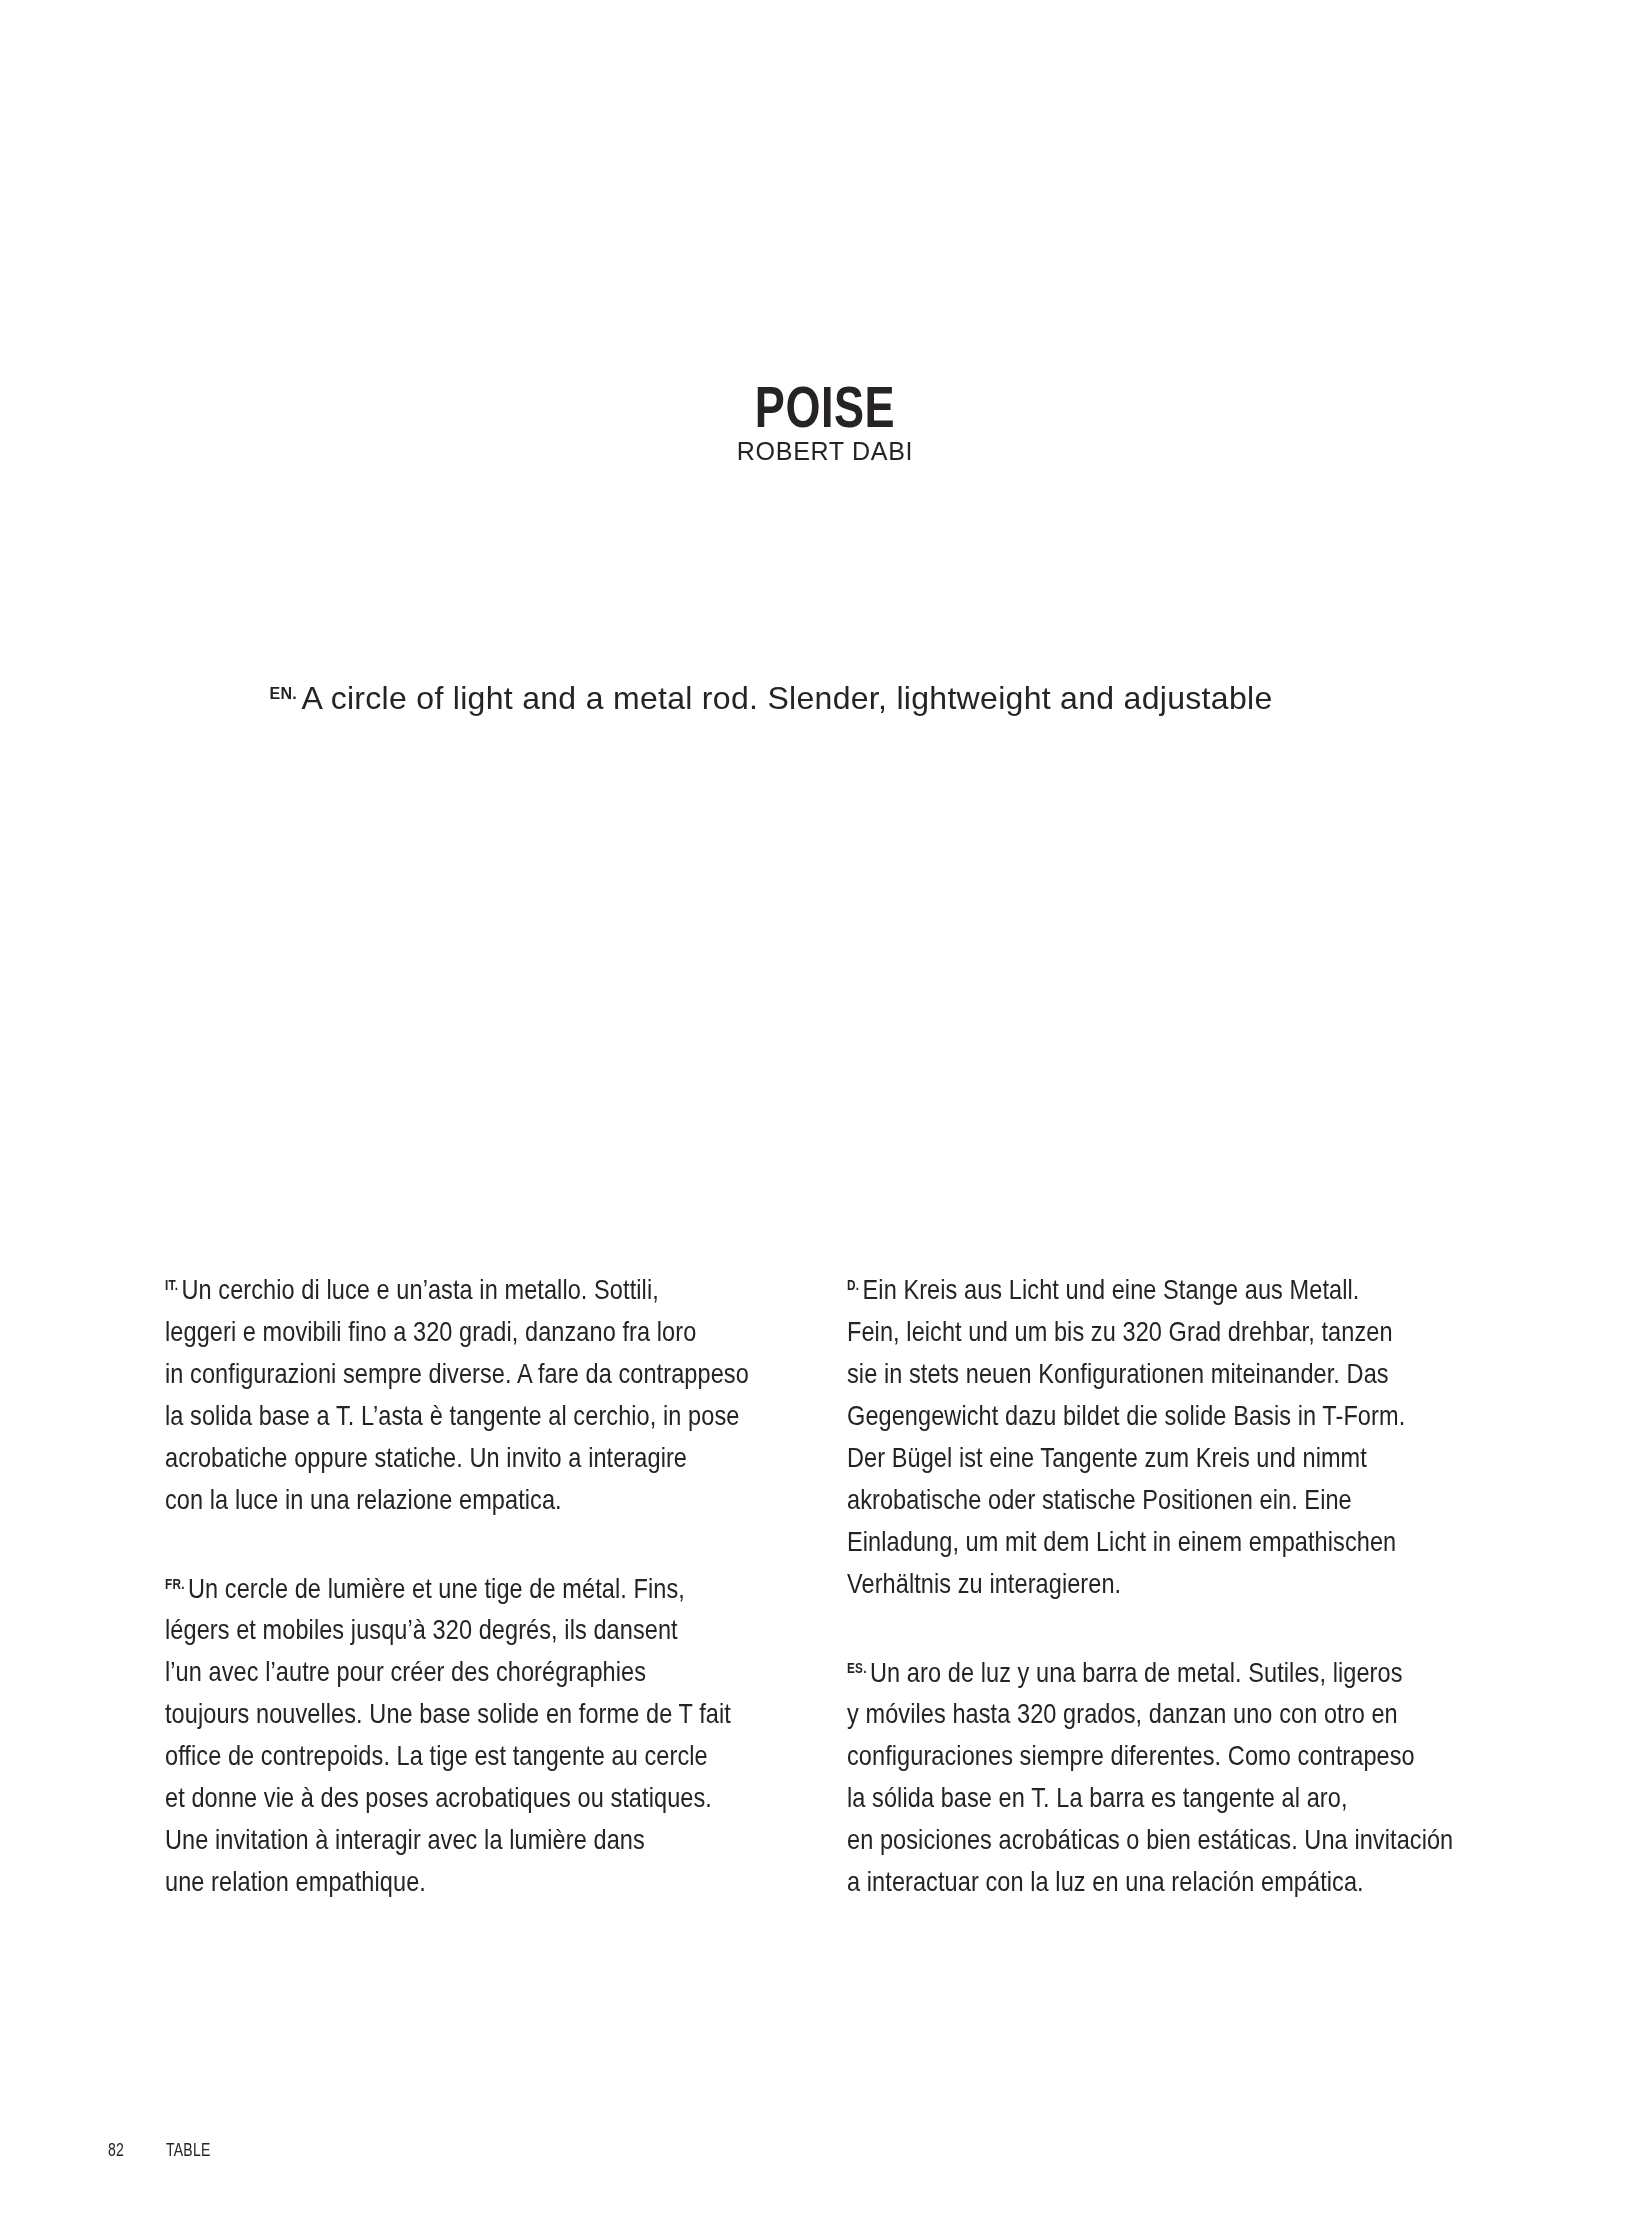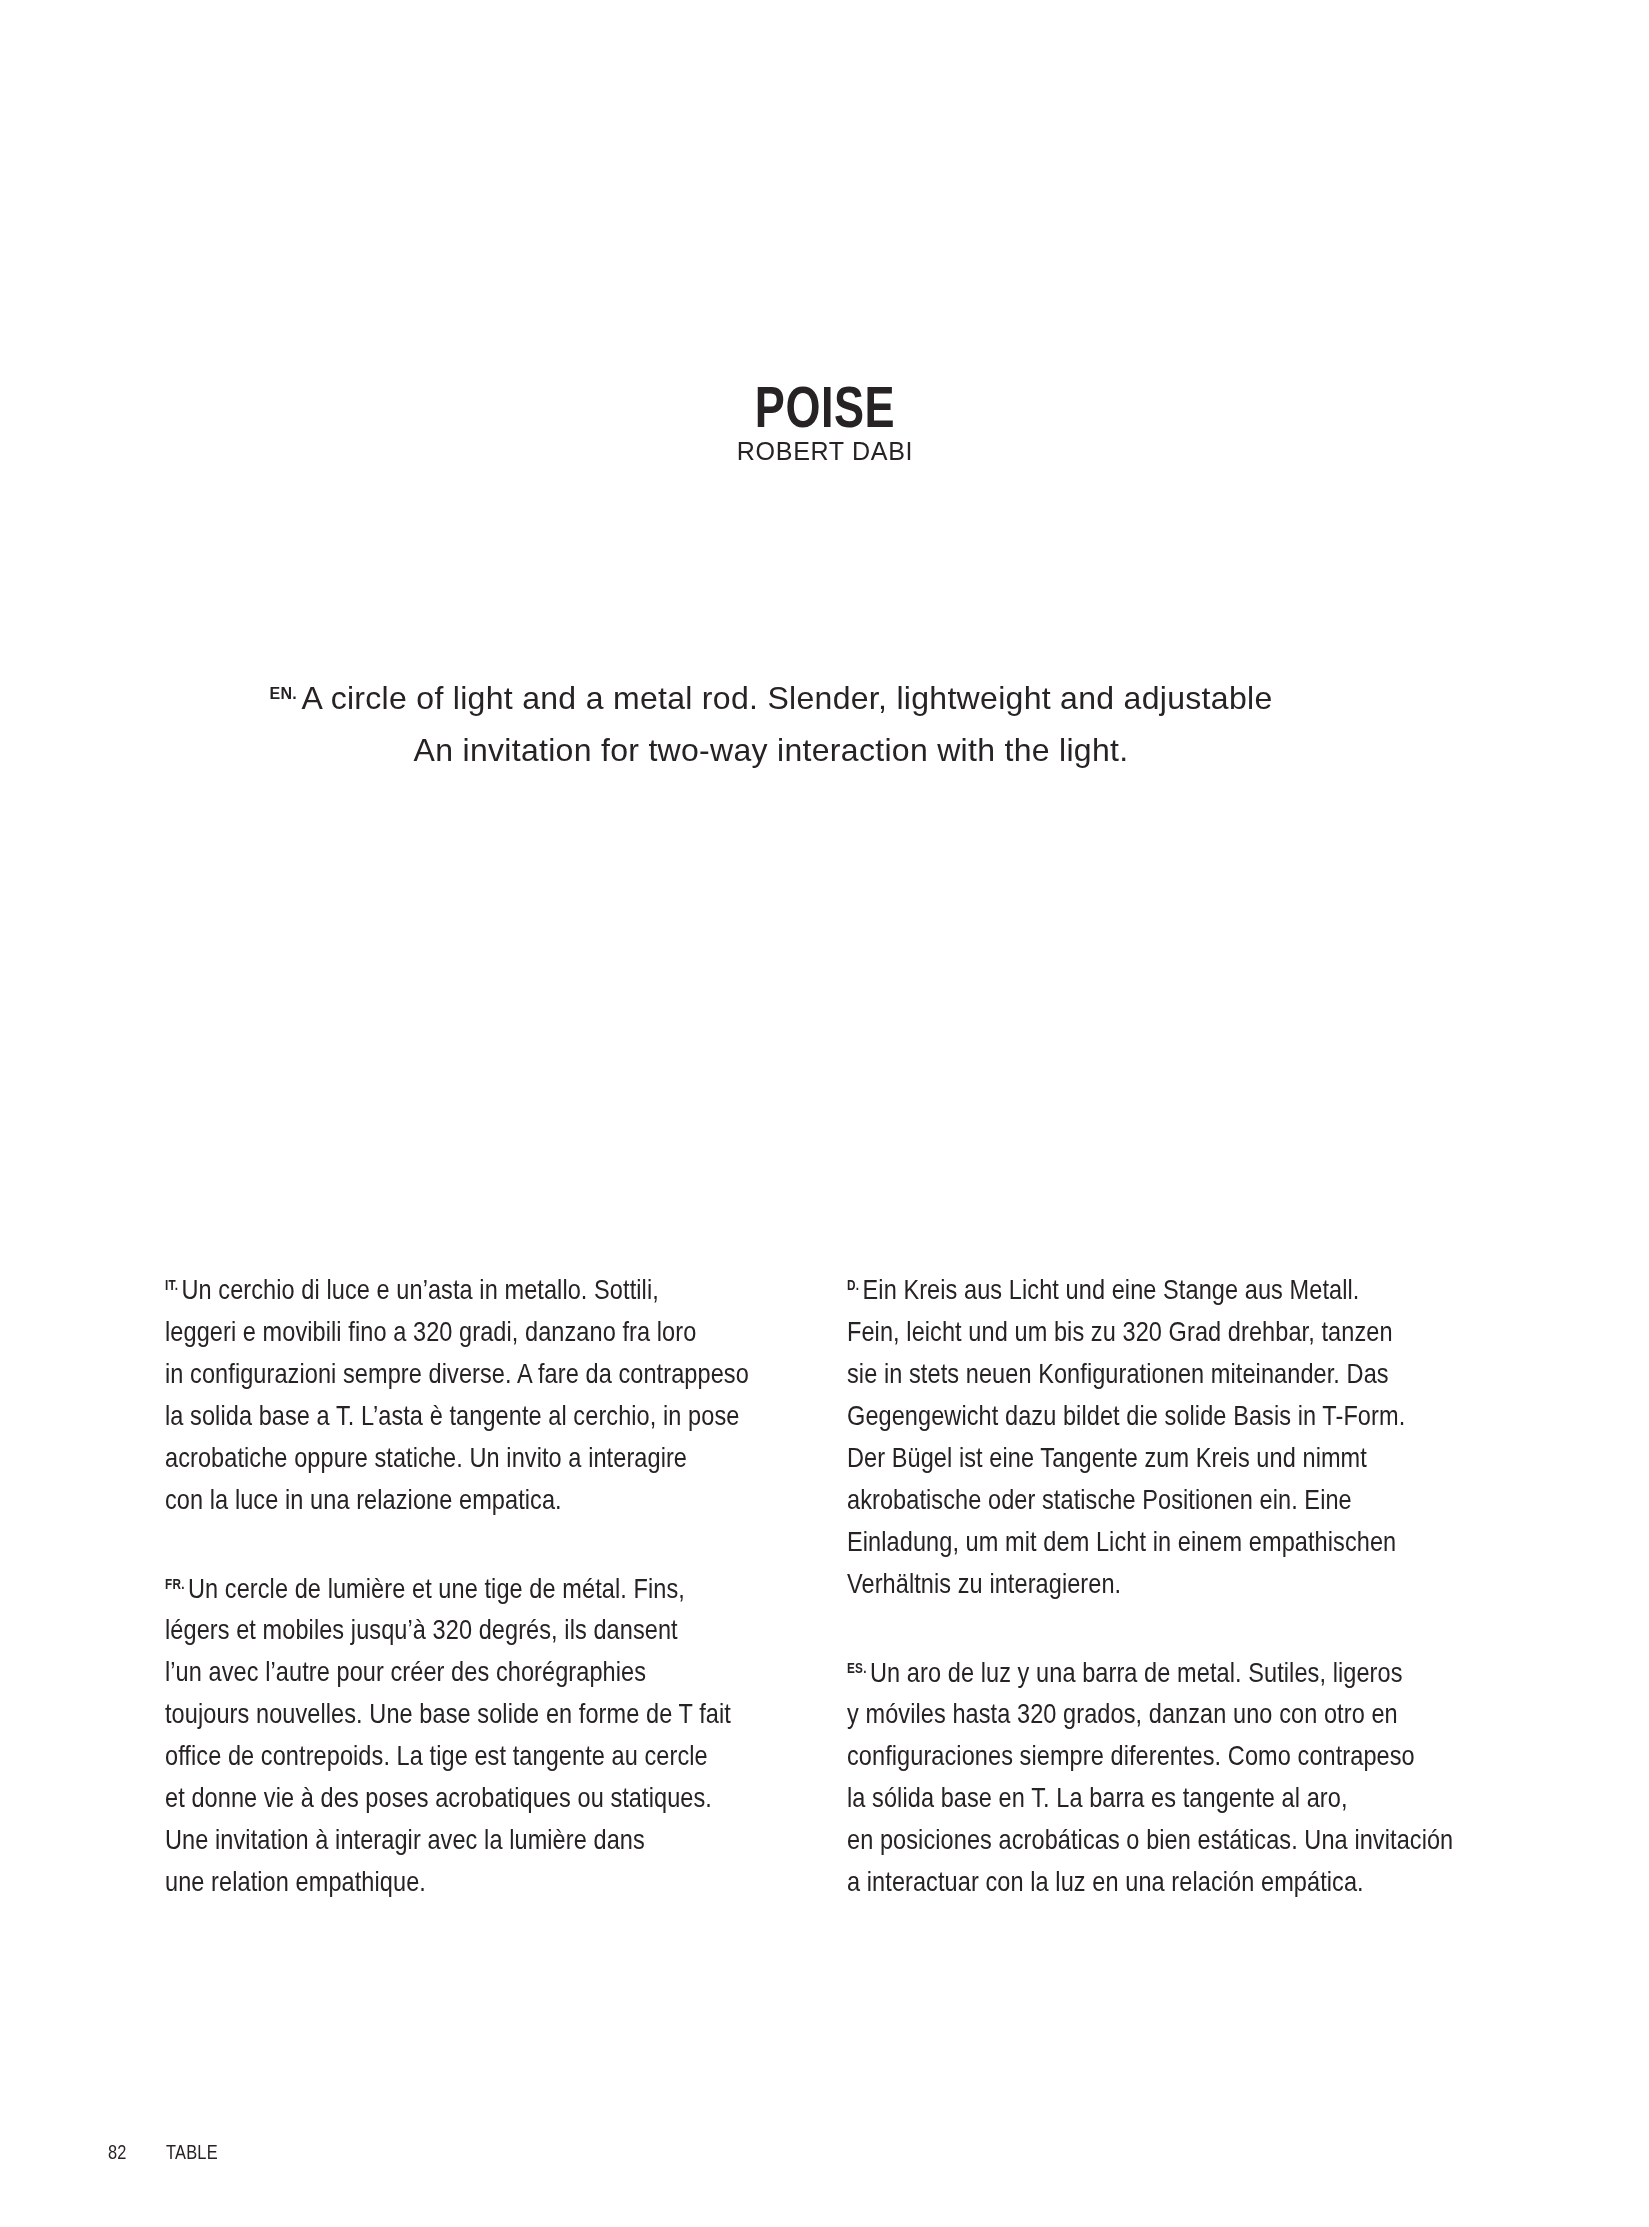--- a/index.html
+++ b/index.html
@@ -82,21 +82,21 @@
     letter-spacing: 0.3px;
     margin-right: 0.28em;
   }
 
   .footer {
     position: absolute;
     top: 2140px;
     left: 0;
     width: 1380px;
     height: 33px;
-    font-size: 21px;
+    font-size: 18px;
     line-height: 1.15;
     letter-spacing: 0.3px;
   }
   .footer .page-number {
     position: absolute;
     left: 108px;
     transform: scaleX(0.78);
     transform-origin: left top;
   }
   .footer .section-label {
@@ -108,21 +108,20 @@
 </style>
 </head>
 <body>
 
 <h1 class="page-title">POISE</h1>
 
 <div class="page-author">ROBERT DABI</div>
 
 <div class="intro para">
     <div class="line"><span class="lang-label">EN.</span>A circle of light and a metal rod. Slender, lightweight and adjustable</div>
-    <div class="line">An invitation for two-way interaction with the light.</div>
   </div>
 
 <div class="col col-left">
   <div class="para">
       <div class="line"><span class="lang-label">IT.</span>Un cerchio di luce e un’asta in metallo. Sottili,</div>
       <div class="line">leggeri e movibili fino a 320 gradi, danzano fra loro</div>
       <div class="line">in configurazioni sempre diverse. A fare da contrappeso</div>
       <div class="line">la solida base a T. L’asta è tangente al cerchio, in pose</div>
       <div class="line">acrobatiche oppure statiche. Un invito a interagire</div>
       <div class="line">con la luce in una relazione empatica.</div>

